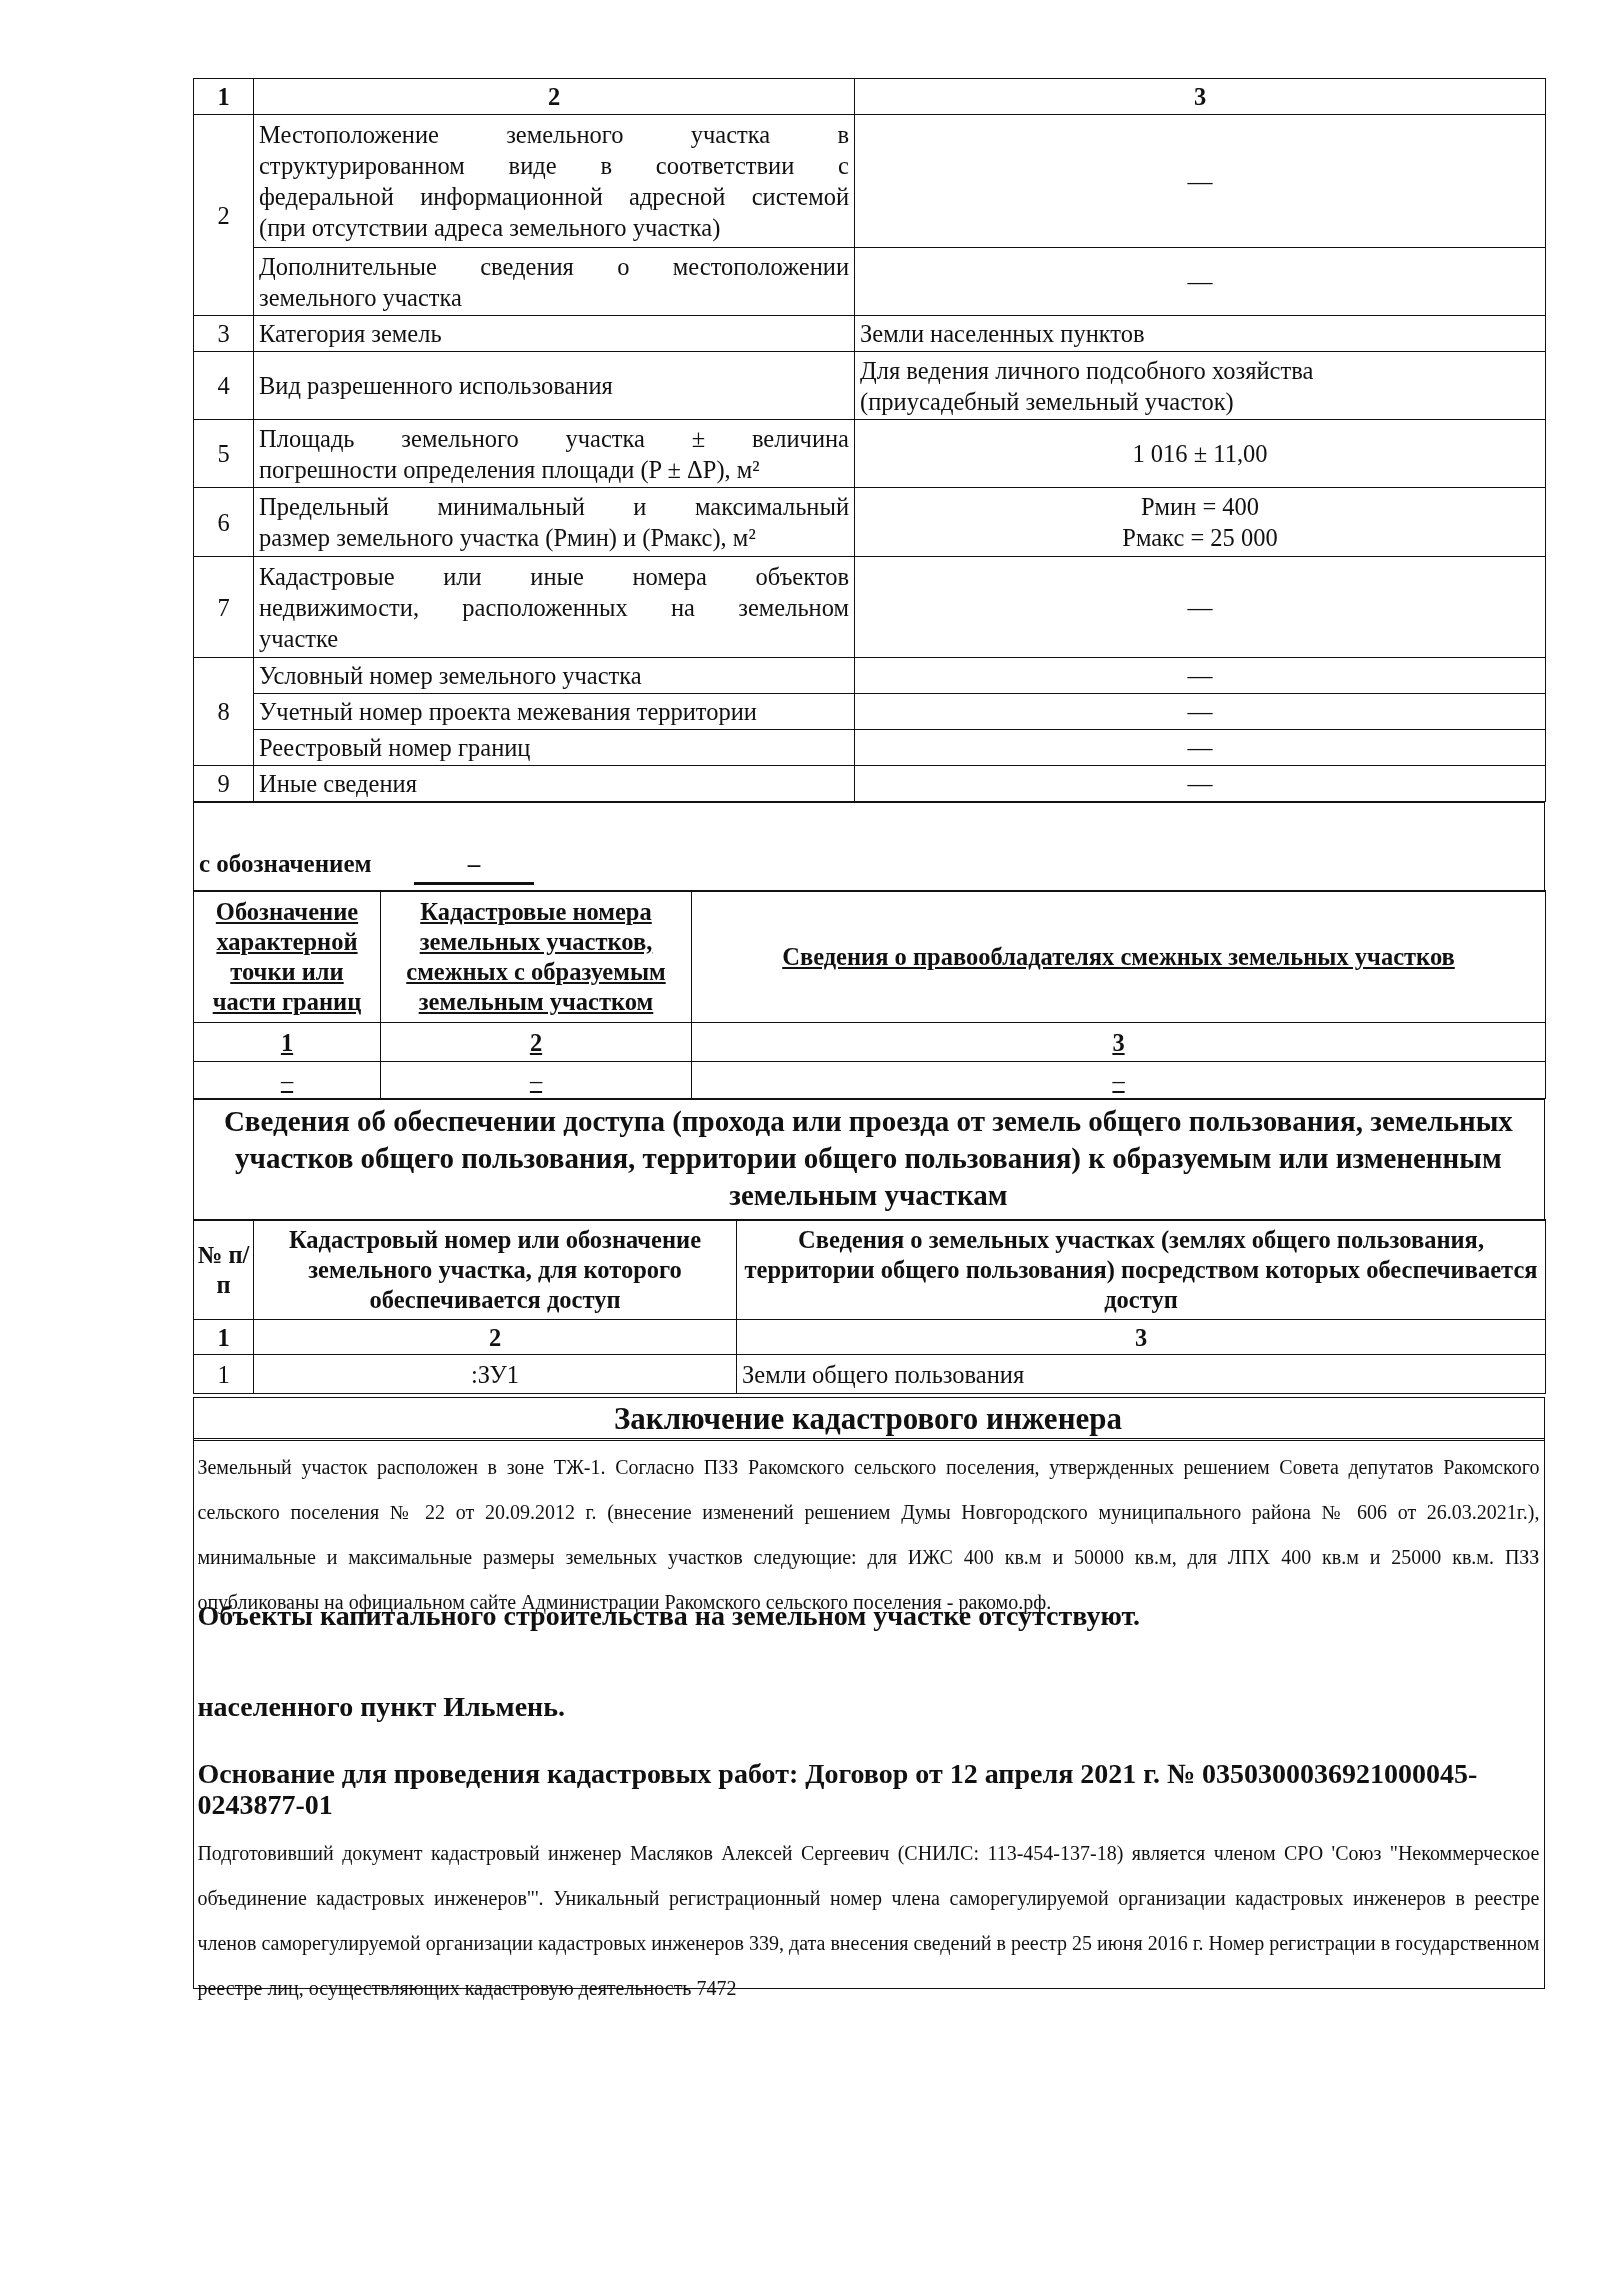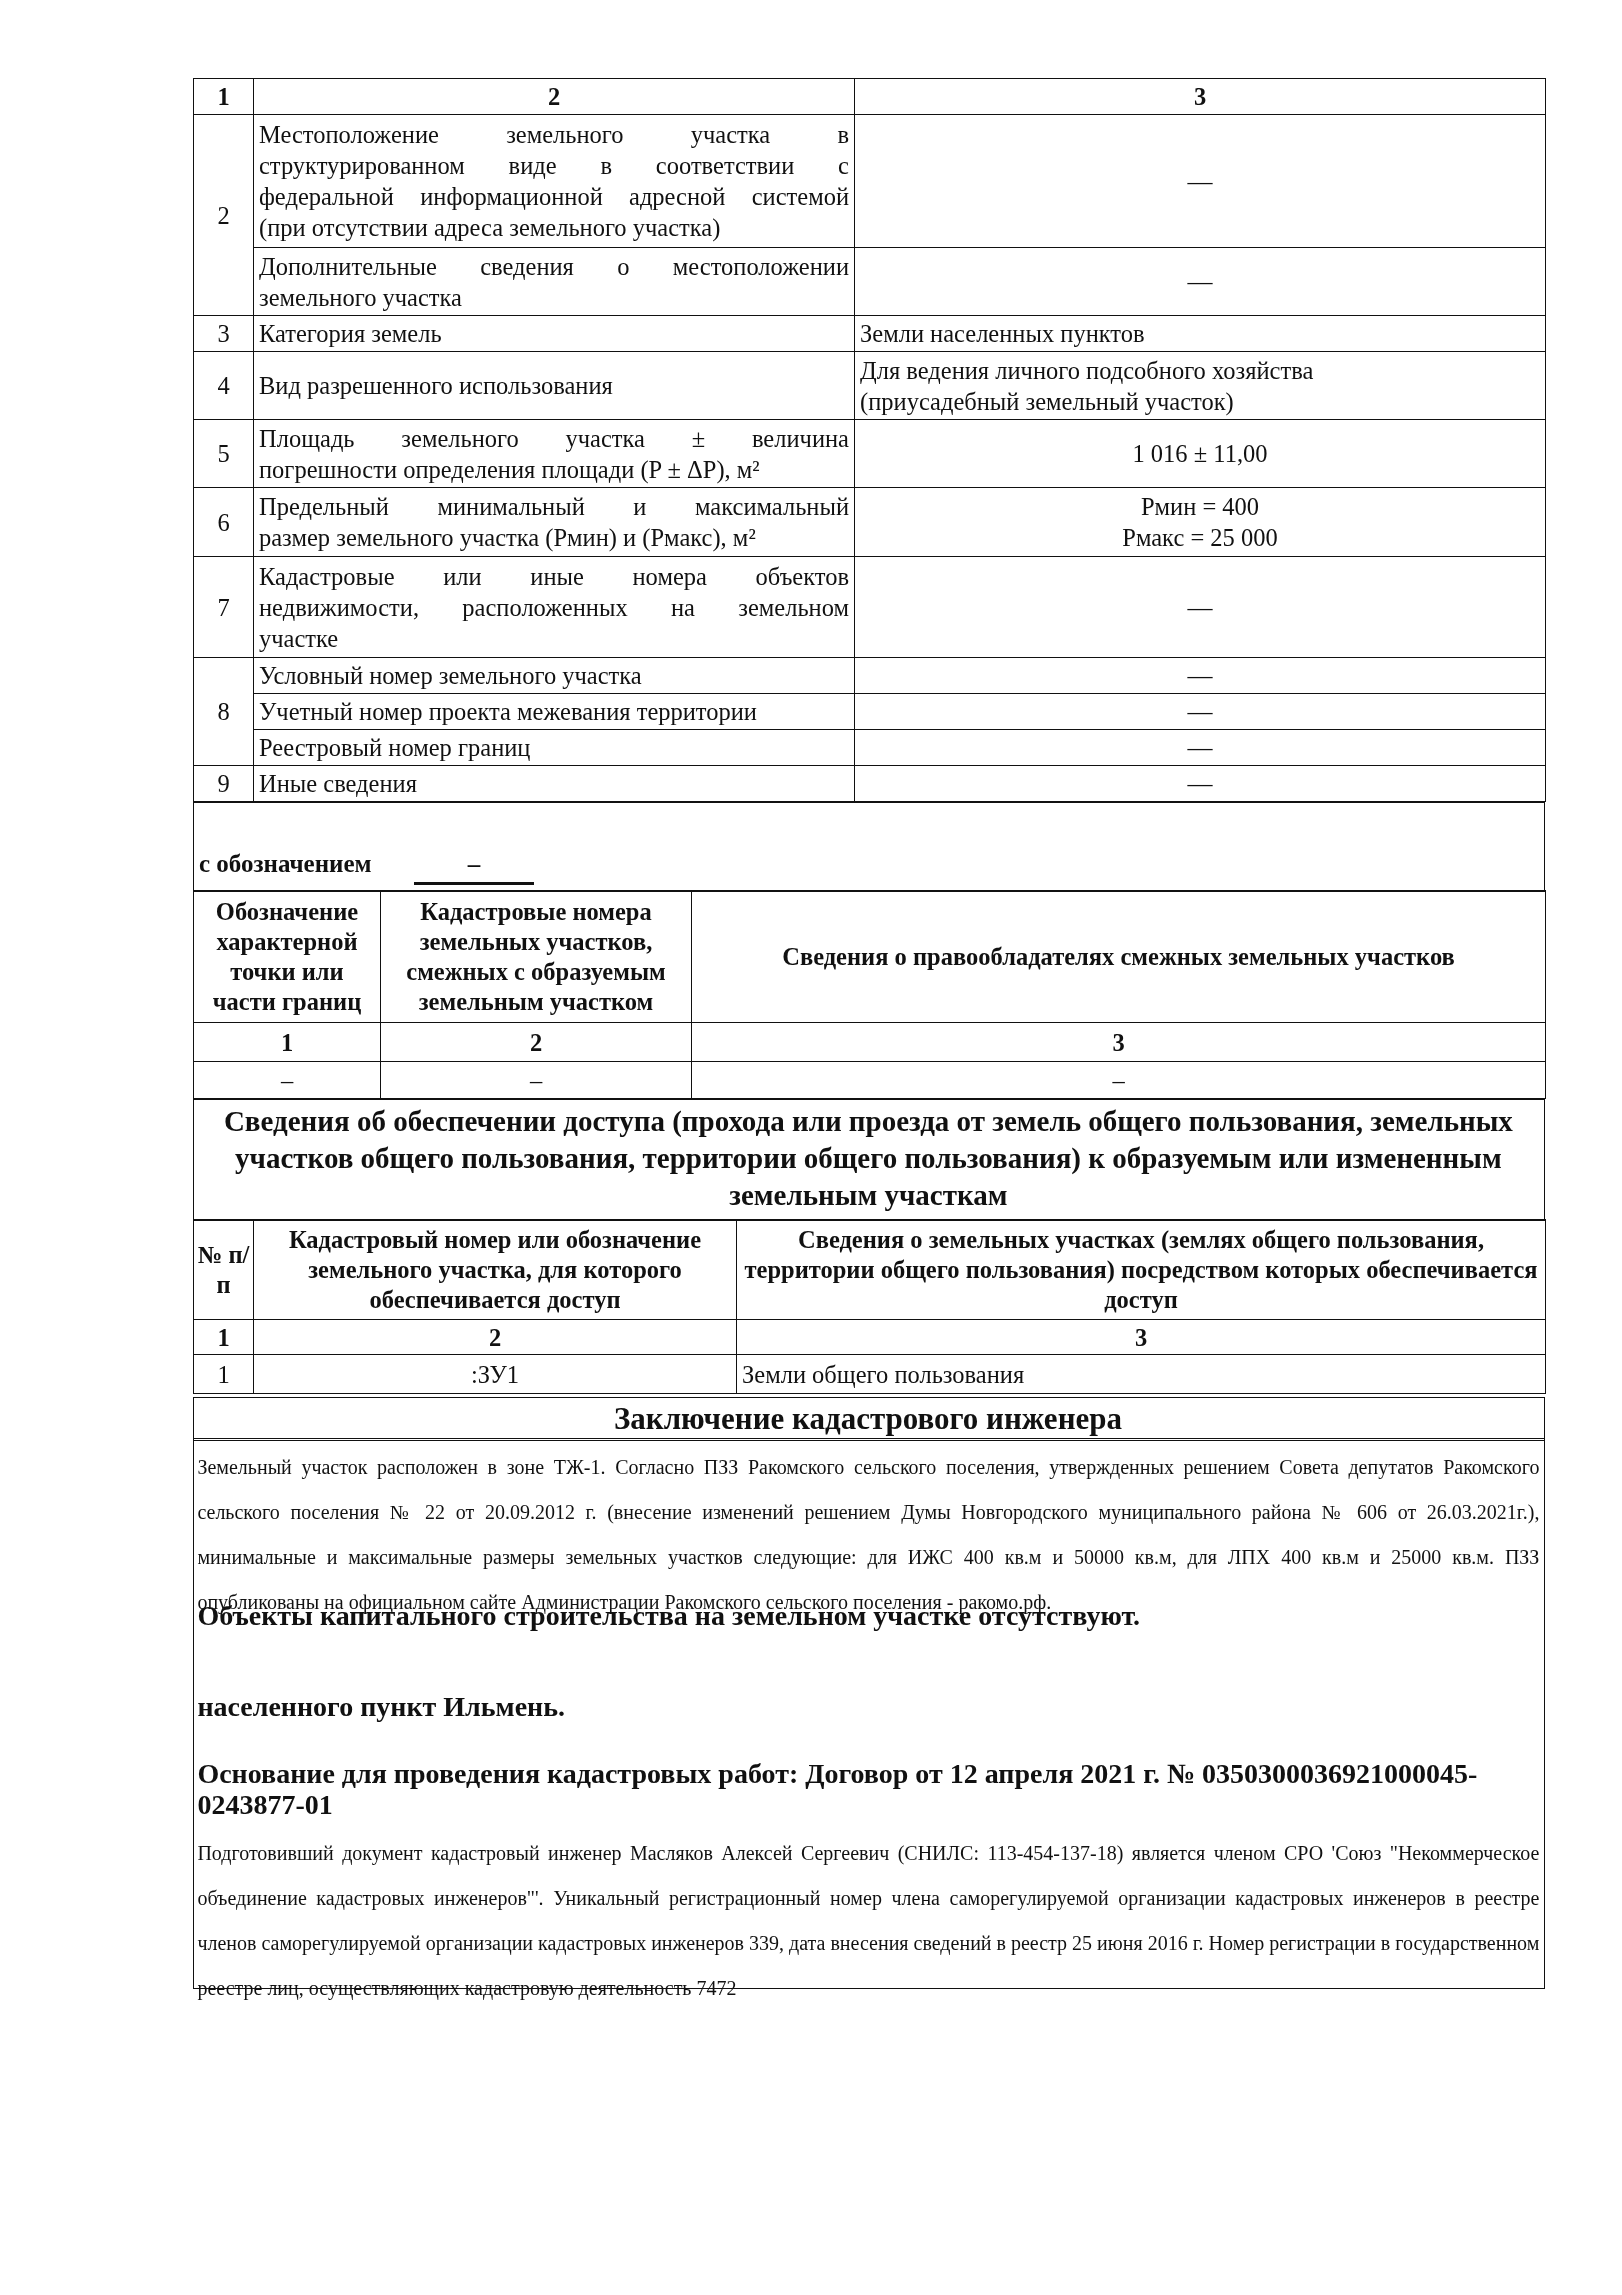--- a/index.html
+++ b/index.html
@@ -118,21 +118,21 @@
   </tr>
 </tbody>
   </table>
 
 <div class="box" style="left:193px; top:802px; width:1352px; height:90px;">
   <div class="abs b" style="left:5px; top:44px; font-size:25px; line-height:34px; white-space:nowrap;">с обозначением</div>
   <div class="abs c b" style="left:220px; top:44px; width:120px; font-size:25px; line-height:34px;">–</div>
   <div class="abs" style="left:220px; top:79px; width:120px; height:2.5px; background:#111;"></div>
 </div>
 
-<table style="left:193px; top:890px; width:1352px;">
+<table style="left:193px; top:890px; width:1352px;text-decoration:underline;">
   <colgroup>
       <col style="width:187px">
       <col style="width:311px">
       <col style="width:854px">
     </colgroup>
   <tbody>
       <tr style="height:132px">
     <td class="c b" style="line-height:30px; padding:0 2.5px;">Обозначение характерной точки или части границ</td>
     <td class="c b" style="line-height:30px; padding:0 2.5px;">Кадастровые номера земельных участков, смежных с образуемым земельным участком</td>
     <td class="c b">Сведения о правообладателях смежных земельных участков</td>

